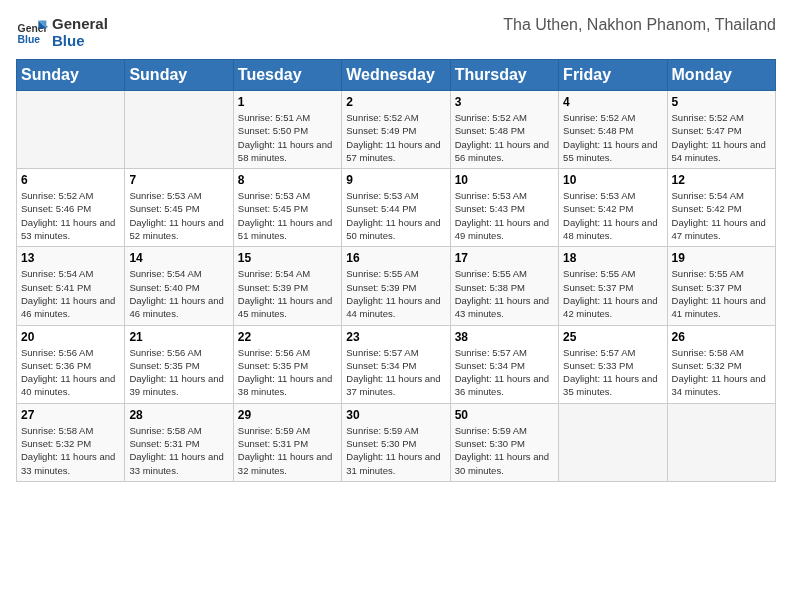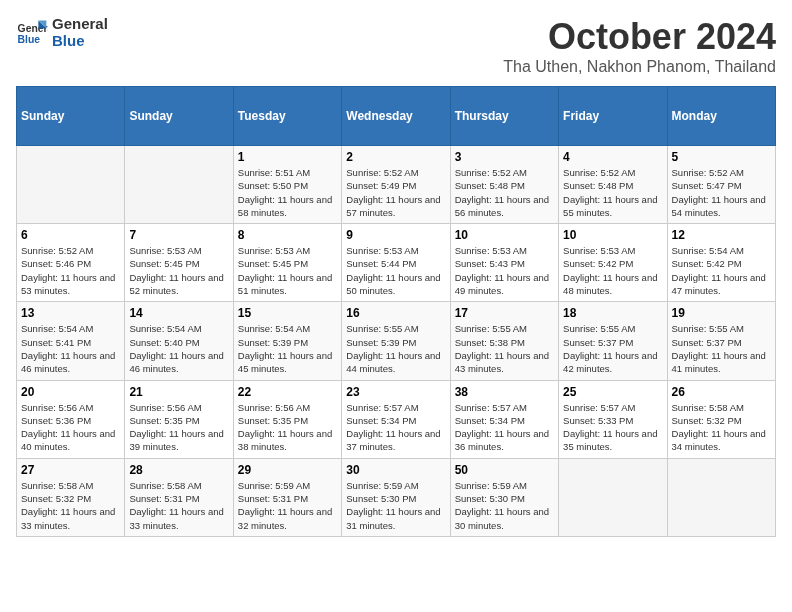--- a/index.html
+++ b/index.html
@@ -39,23 +39,23 @@
       text-align: center;
     }
     table {
       width: 100%;
       border-collapse: collapse;
       font-size: 10.5px;
     }
     thead tr th {
       background: #3273b5;
       color: #fff;
-      padding: 22px 4px;
+      padding: 6px 4px;
       text-align: left;
-      font-size: 12px;
+      font-size: 16px;
       border: 1px solid #2563a0;
     }
     tbody tr td {
       border: 1px solid #ccc;
       vertical-align: top;
       padding: 4px;
       width: 108px;
       min-height: 70px;
       background: #fff;
     }
@@ -87,21 +87,20 @@
       <text x="2" y="30" font-size="13" font-weight="bold" fill="#1a5fa8">Blue</text>
       <polygon points="28,2 38,12 28,12" fill="#1a5fa8"></polygon>
       <polygon points="28,2 38,2 38,12" fill="#5599cc"></polygon>
     </svg>
     <div style="display:flex;flex-direction:column;line-height:1.1">
       <span style="font-size:15px;font-weight:bold;color:#333;">General</span>
       <span style="font-size:15px;font-weight:bold;color:#1a5fa8;">Blue</span>
     </div>
   </div>
   <div class="title-section">
-    <div class="calendar-title">October 2024</div>
     <div class="calendar-subtitle">Tha Uthen, Nakhon Phanom, Thailand</div>
   </div>
 </div>
 
 <table>
   <thead>
     <tr>
     <th>Sunday</th>
         <th>Sunday</th>
         <th>Tuesday</th>

